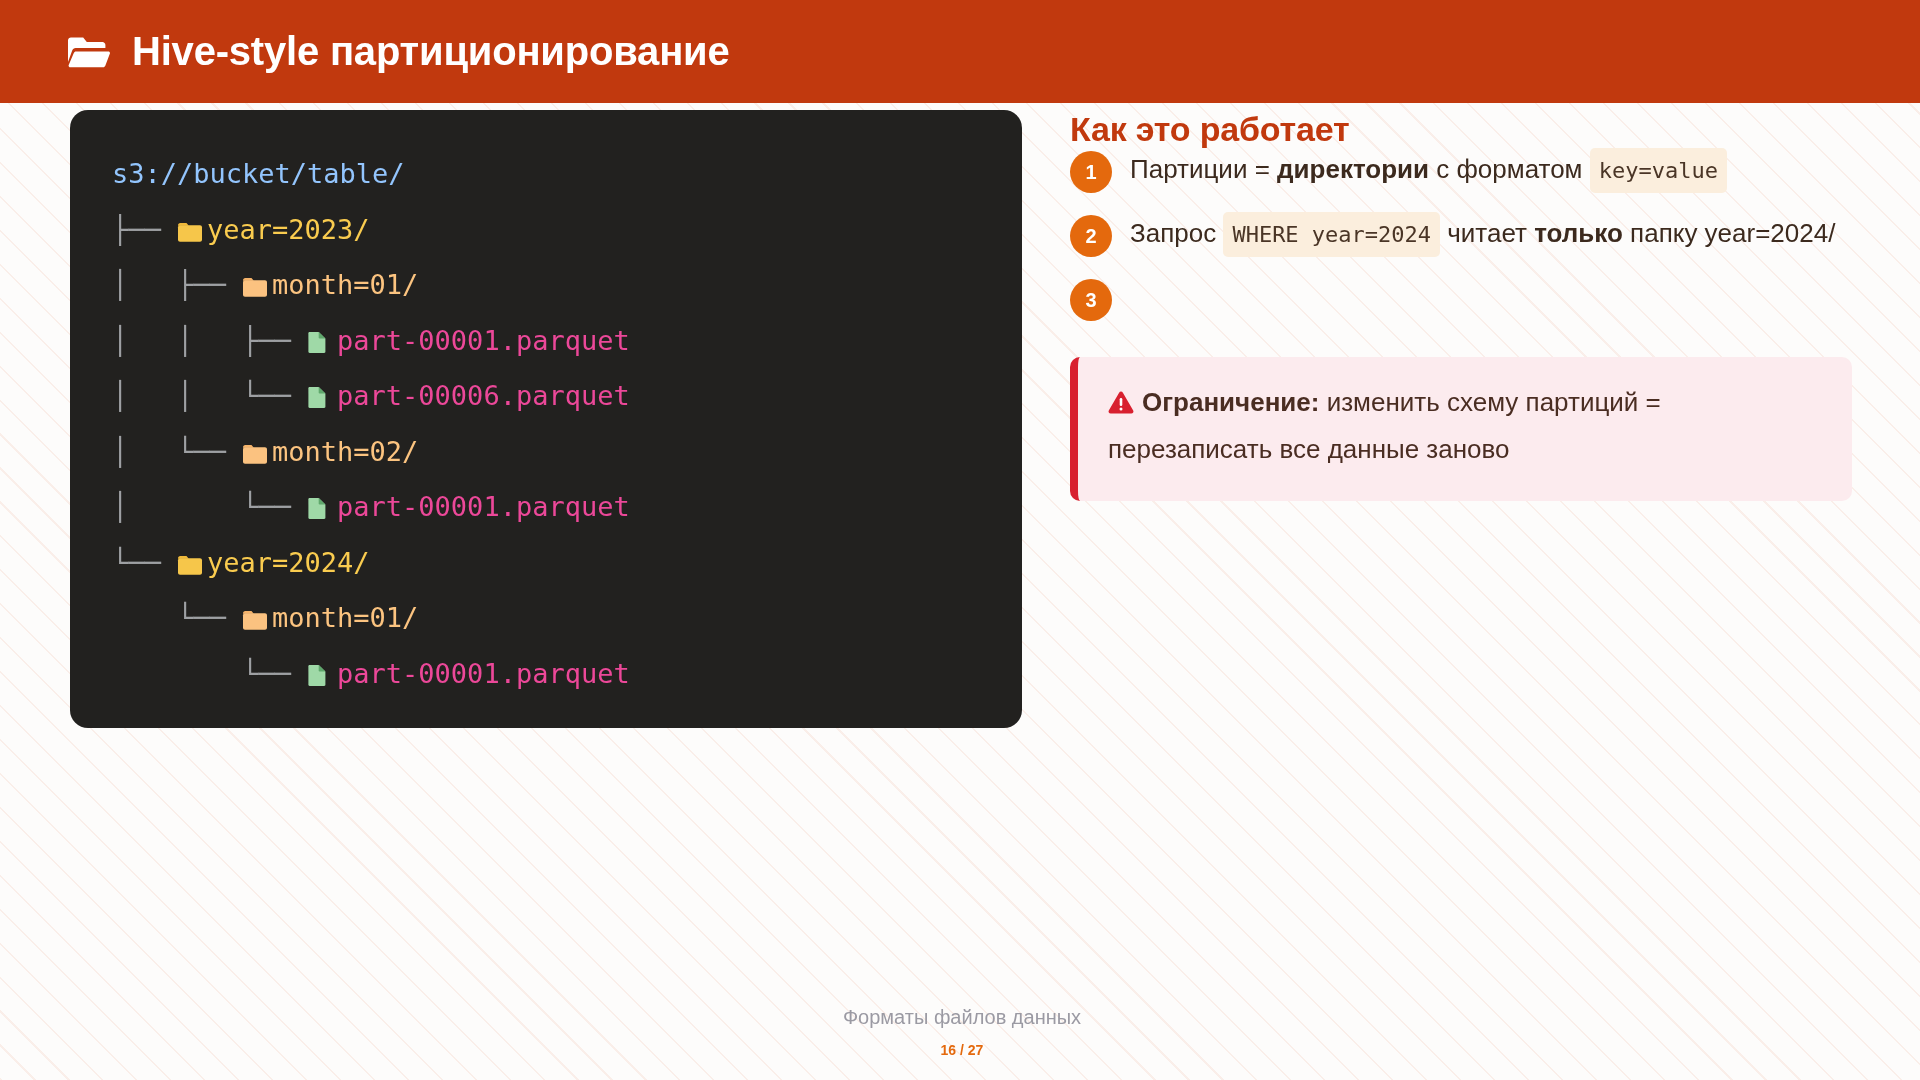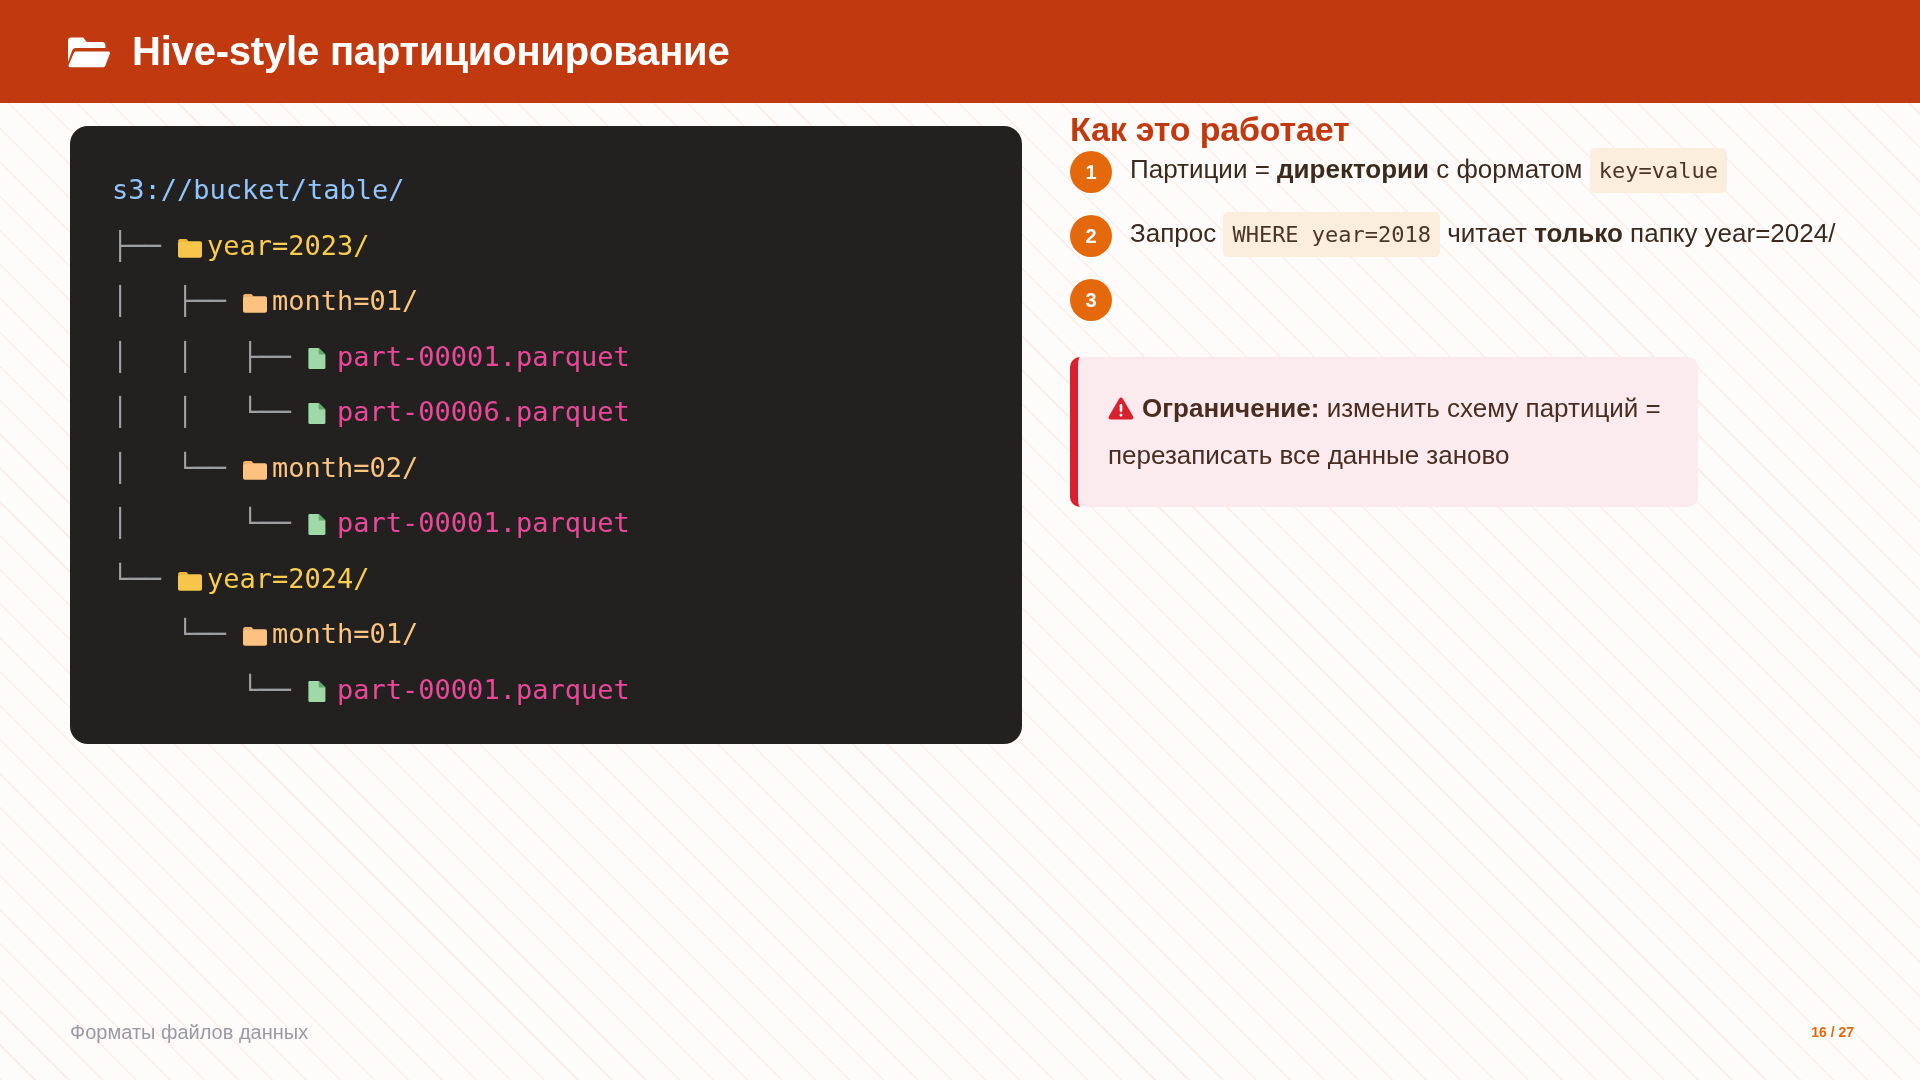--- a/index.html
+++ b/index.html
@@ -61,21 +61,21 @@
     top: 92px;
     left: 0;
     width: 1920px;
     height: 988px;
   }
 
   
   .code-panel {
     position: absolute;
     left: 70px;
-    top: 34px;
+    top: 18px;
     width: 952px;
     height: 618px;
     background: #22211f;
     border-radius: 18px;
     padding: 36px 0 0 42px;
     overflow: hidden;
   }
   .code-line {
     font-family: "DejaVu Sans Mono", "Liberation Mono", monospace;
     font-size: 27px;
@@ -148,22 +148,22 @@
     border-radius: 5px;
     white-space: nowrap;
   }
 
   
   .callout {
     margin-top: 36px;
     background: #fcebee;
     border-left: 8px solid #d8202f;
     border-radius: 10px;
-    padding: 28px 30px 28px 30px;
-    width: 628px;
+    padding: 22px 30px 28px 30px;
+    width: 782px;
   }
   .callout-text {
     font-size: 26px;
     line-height: 47px;
     color: #4a2d22;
   }
   .callout-text b { font-weight: bold; }
   .warn-icon {
     display: inline-block;
     vertical-align: -3px;
@@ -174,20 +174,21 @@
   
   .footer {
     position: absolute;
     left: 0; bottom: 0;
     width: 1920px;
     height: 74px;
     display: flex;
     align-items: center;
     justify-content: space-between;
     padding: 0 66px 22px 70px;
+    flex-direction: column;
   }
   .footer-left {
     font-size: 20px;
     color: #9b9aa3;
   }
   .footer-right {
     font-size: 14px;
     font-weight: bold;
     color: #e4690d;
   }
@@ -253,21 +254,21 @@
 
     <div class="right-heading">Как это работает</div>
 
     <ol class="step-list" id="step-list">
         <li class="step">
           <span class="step-badge">1</span>
           <span class="step-text"><span>Партиции = </span><b>директории</b><span> с форматом </span><code class="chip">key=value</code></span>
         </li>
         <li class="step">
           <span class="step-badge">2</span>
-          <span class="step-text"><span>Запрос </span><code class="chip">WHERE year=2018</code><span> читает </span><b>только</b><span> папку year=2024/</span></span>
+          <span class="step-text"><span>Запрос </span><code class="chip">WHERE year=2024</code><span> читает </span><b>только</b><span> папку year=2024/</span></span>
         </li>
         <li class="step">
           <span class="step-badge">3</span>
         </li>
       </ol>
 
     <div class="callout">
       <div class="callout-text">
         <span class="warn-icon">
           <svg width="26" height="24" viewBox="0 0 26 24" aria-hidden="true">

